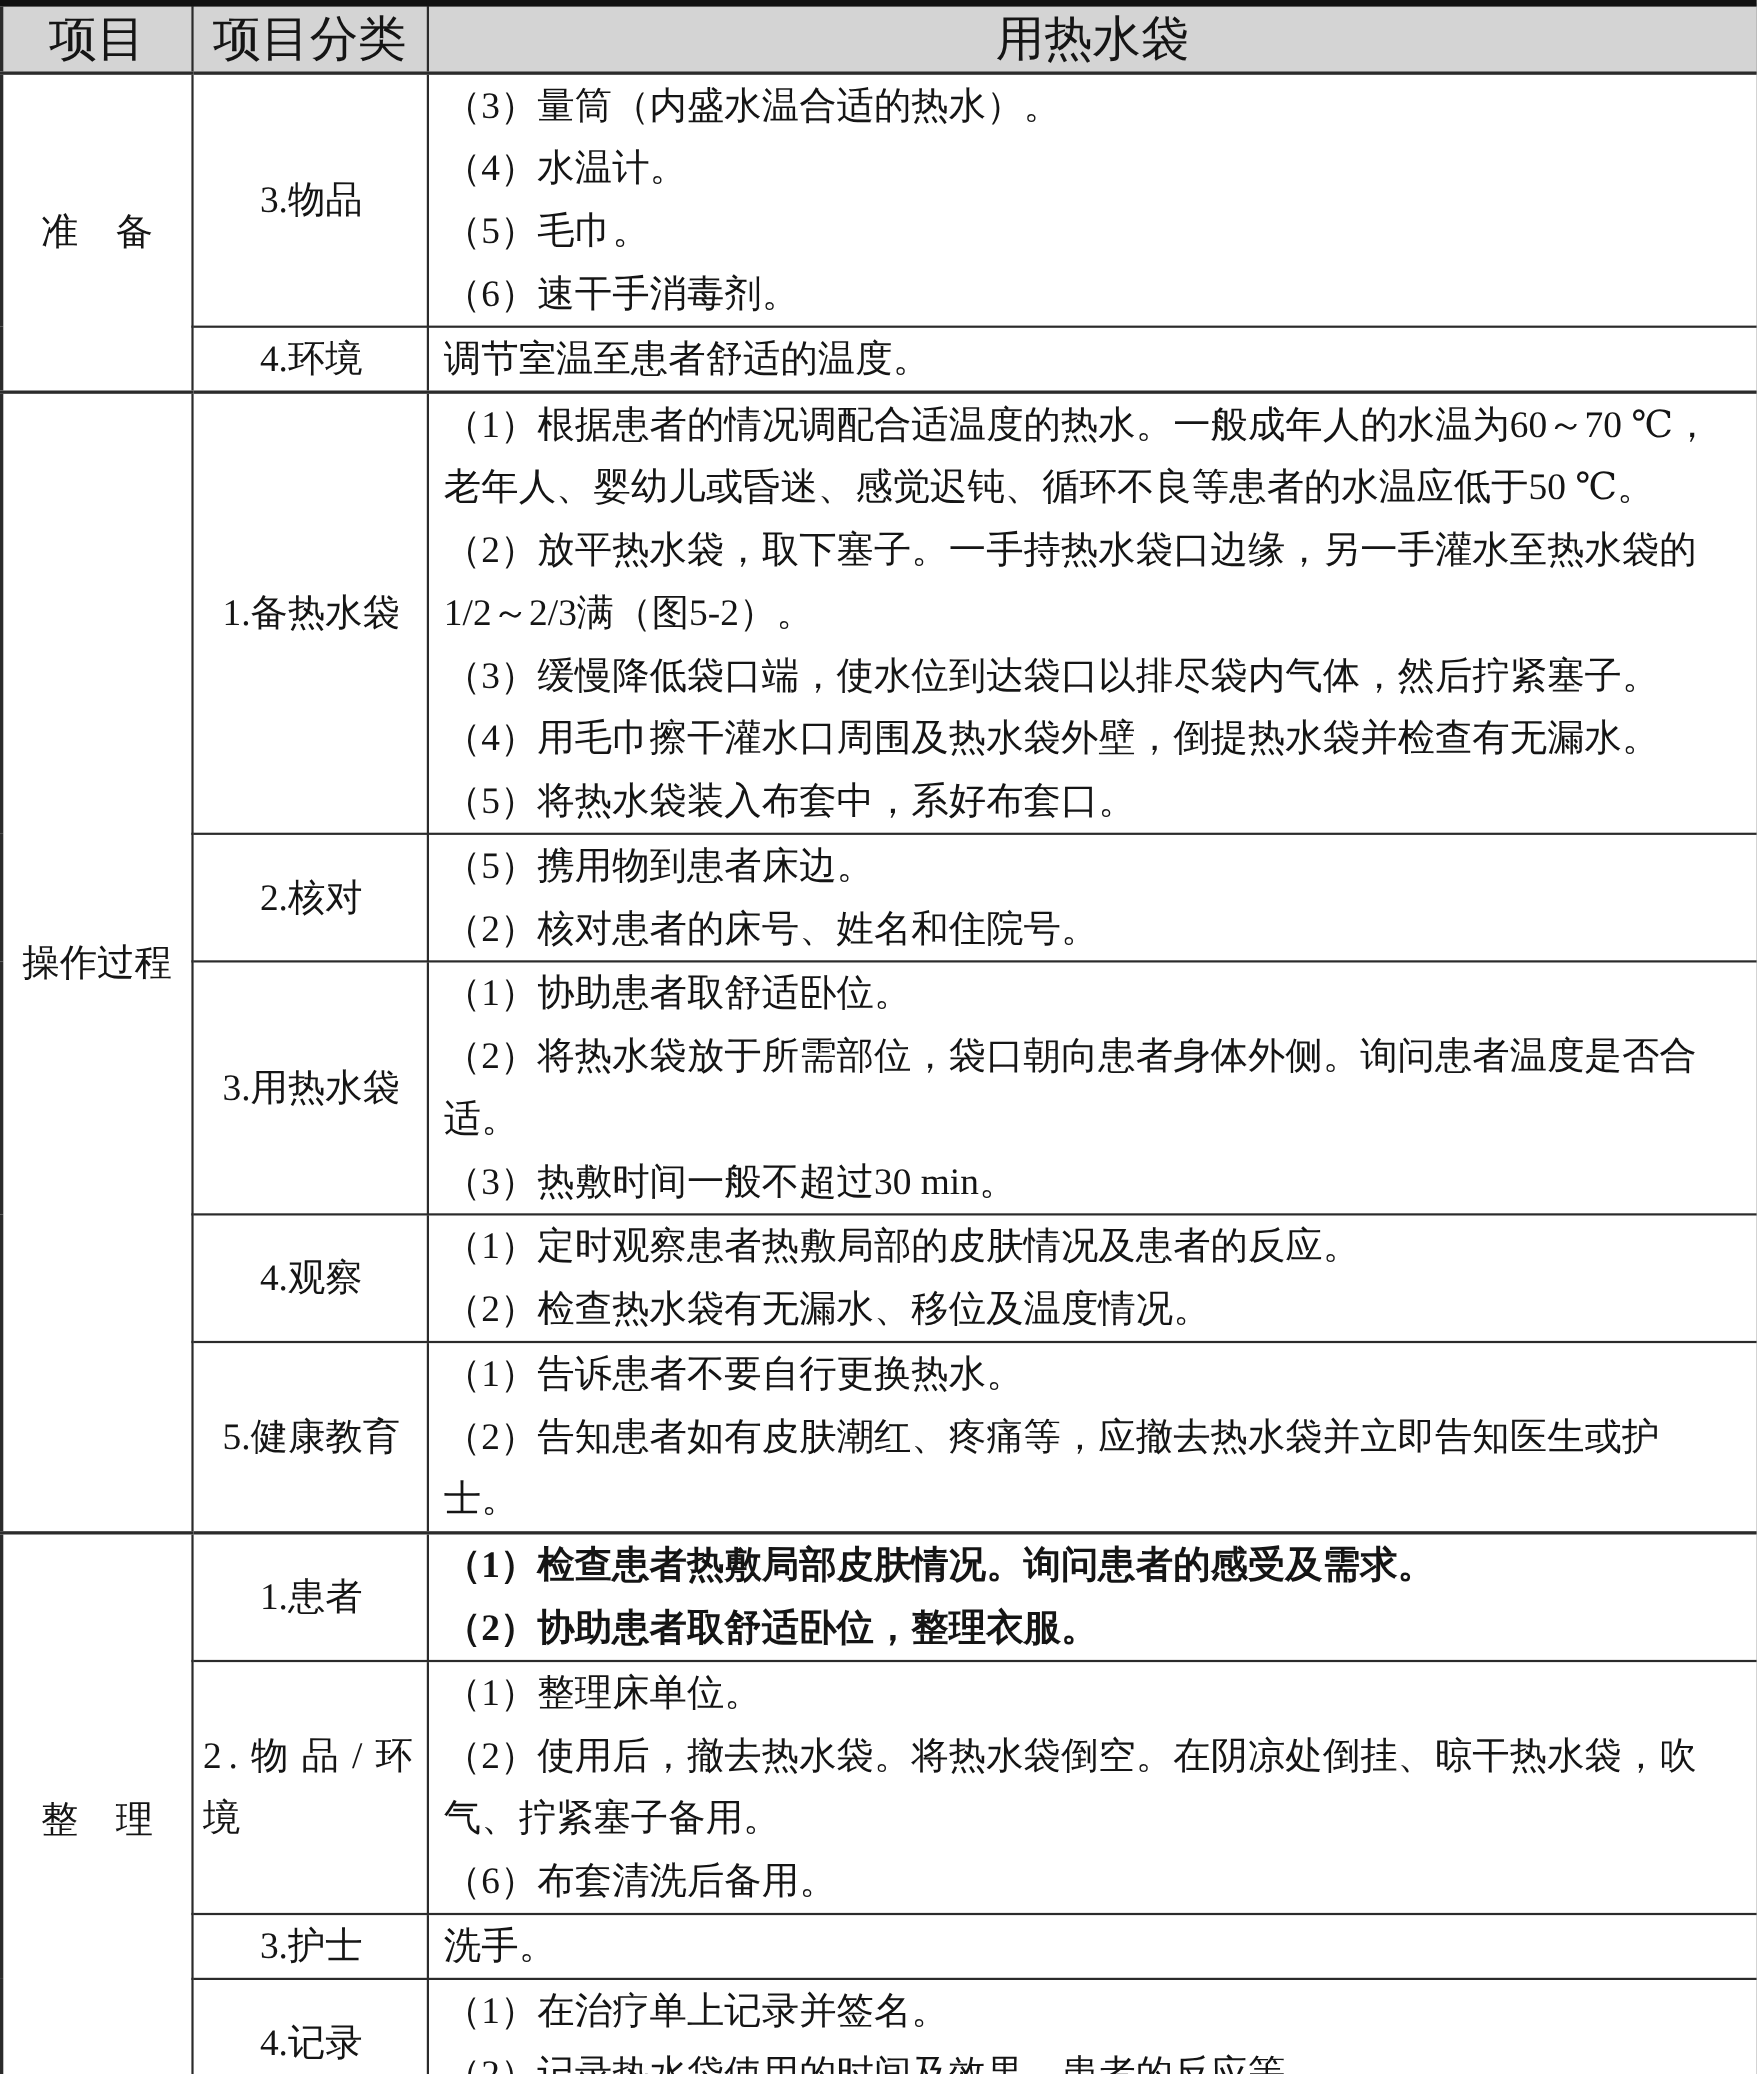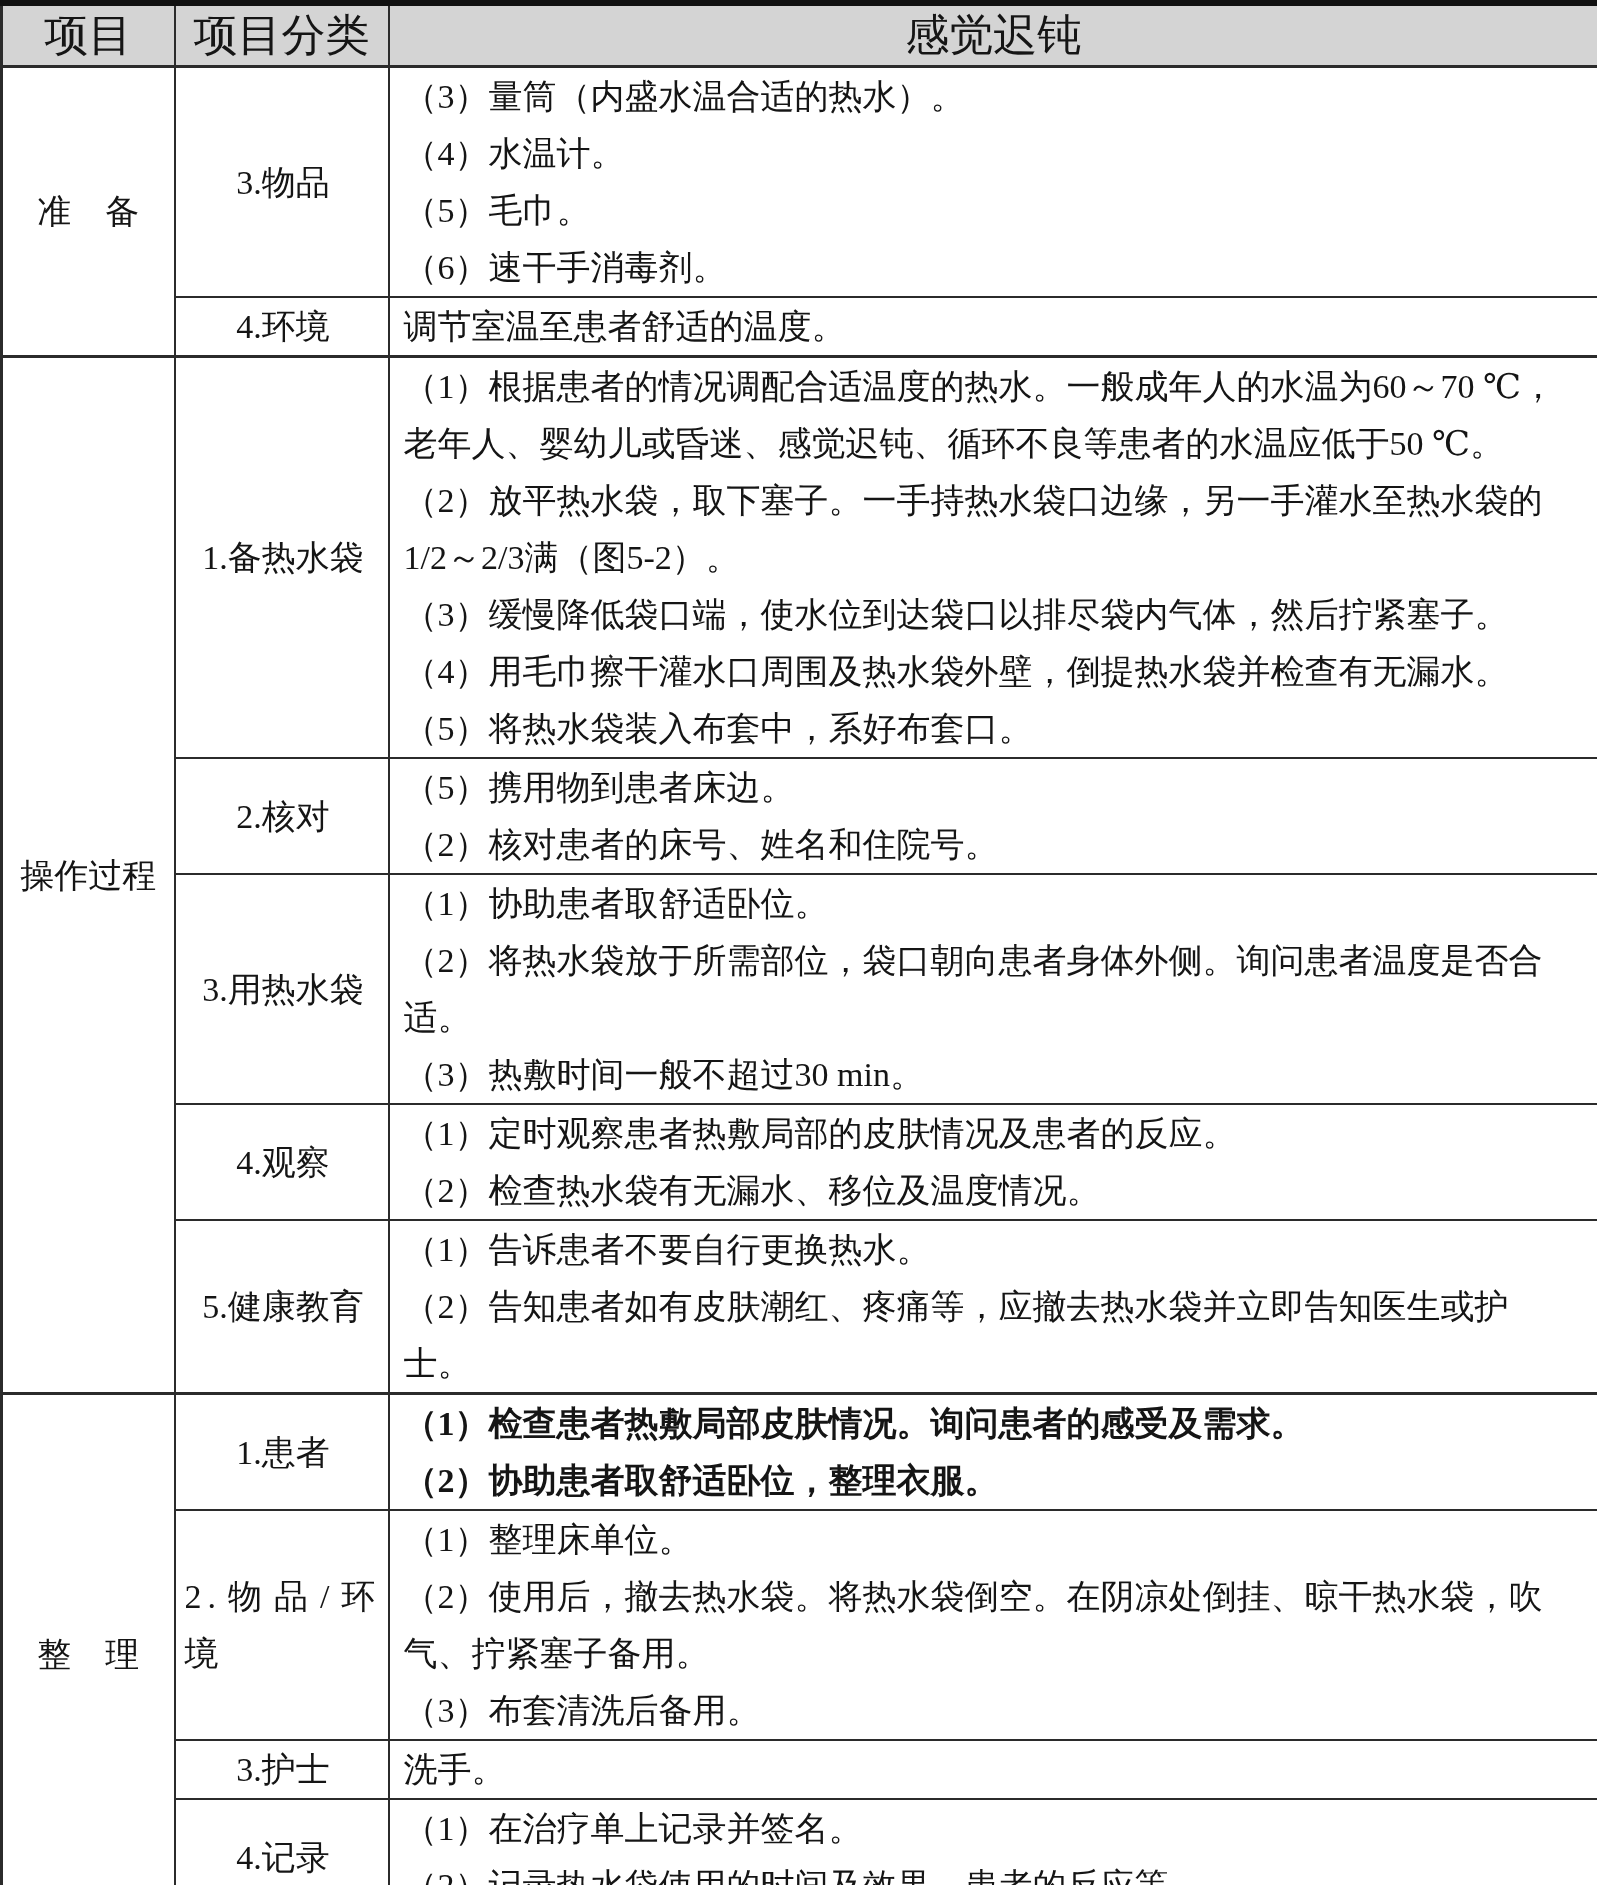--- a/index.html
+++ b/index.html
@@ -76,21 +76,21 @@
 <table class="proc-table">
   <colgroup>
     <col style="width:173px">
     <col style="width:214px">
     <col style="width:1210px">
   </colgroup>
   <thead>
     <tr>
       <th>项目</th>
       <th>项目分类</th>
-      <th>感觉迟钝</th>
+      <th>用热水袋</th>
     </tr>
   </thead>
   <tbody>
       <tr class="section-start">
         <td rowspan="2" class="col-item">准　备</td>
         <td class="col-category">3.物品</td>
         <td class="col-steps" style="height: 228px;">
           <p>（3）量筒（内盛水温合适的热水）。</p>
           <p>（4）水温计。</p>
           <p>（5）毛巾。</p>
@@ -149,21 +149,21 @@
         <td class="col-steps" style="height: 114px; font-weight: bold;">
           <p>（1）检查患者热敷局部皮肤情况。询问患者的感受及需求。</p>
           <p>（2）协助患者取舒适卧位，整理衣服。</p>
         </td>
       </tr>
       <tr>
         <td class="col-category wide-label">2.物品/环境</td>
         <td class="col-steps" style="height: 228px;">
           <p>（1）整理床单位。</p>
           <p>（2）使用后，撤去热水袋。将热水袋倒空。在阴凉处倒挂、晾干热水袋，吹气、拧紧塞子备用。</p>
-          <p>（3）布套清洗后备用。</p>
+          <p>（6）布套清洗后备用。</p>
         </td>
       </tr>
       <tr>
         <td class="col-category">3.护士</td>
         <td class="col-steps" style="height: 57px;">
           <p>洗手。</p>
         </td>
       </tr>
       <tr>
         <td class="col-category">4.记录</td>

